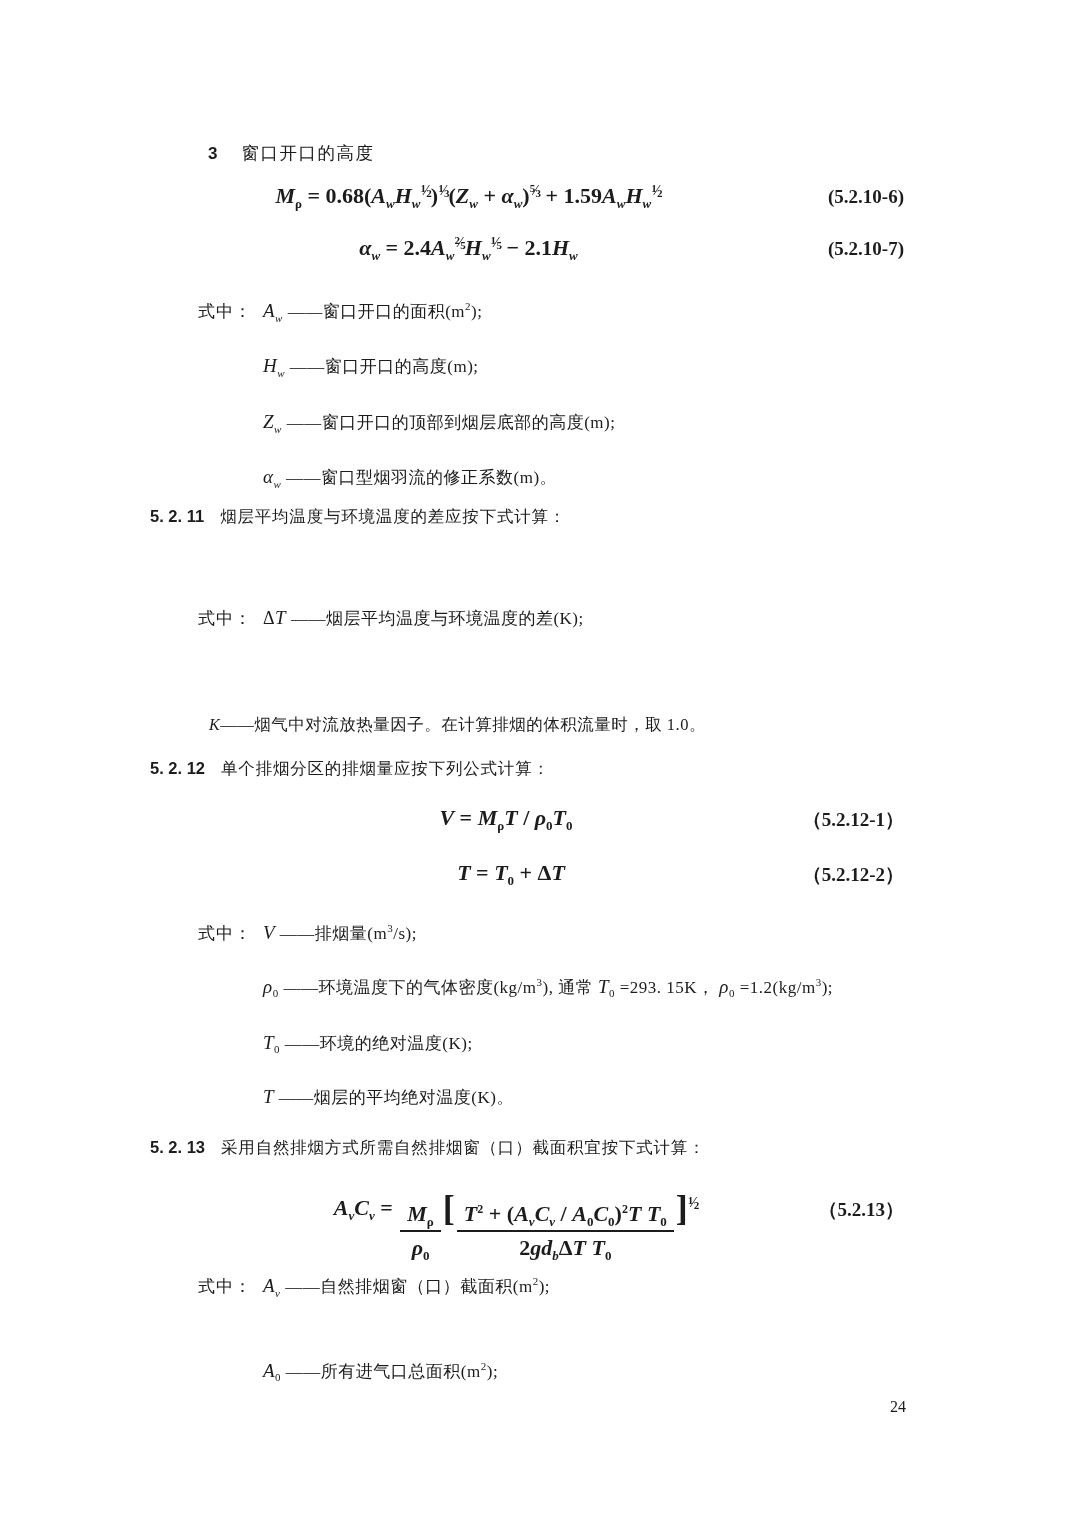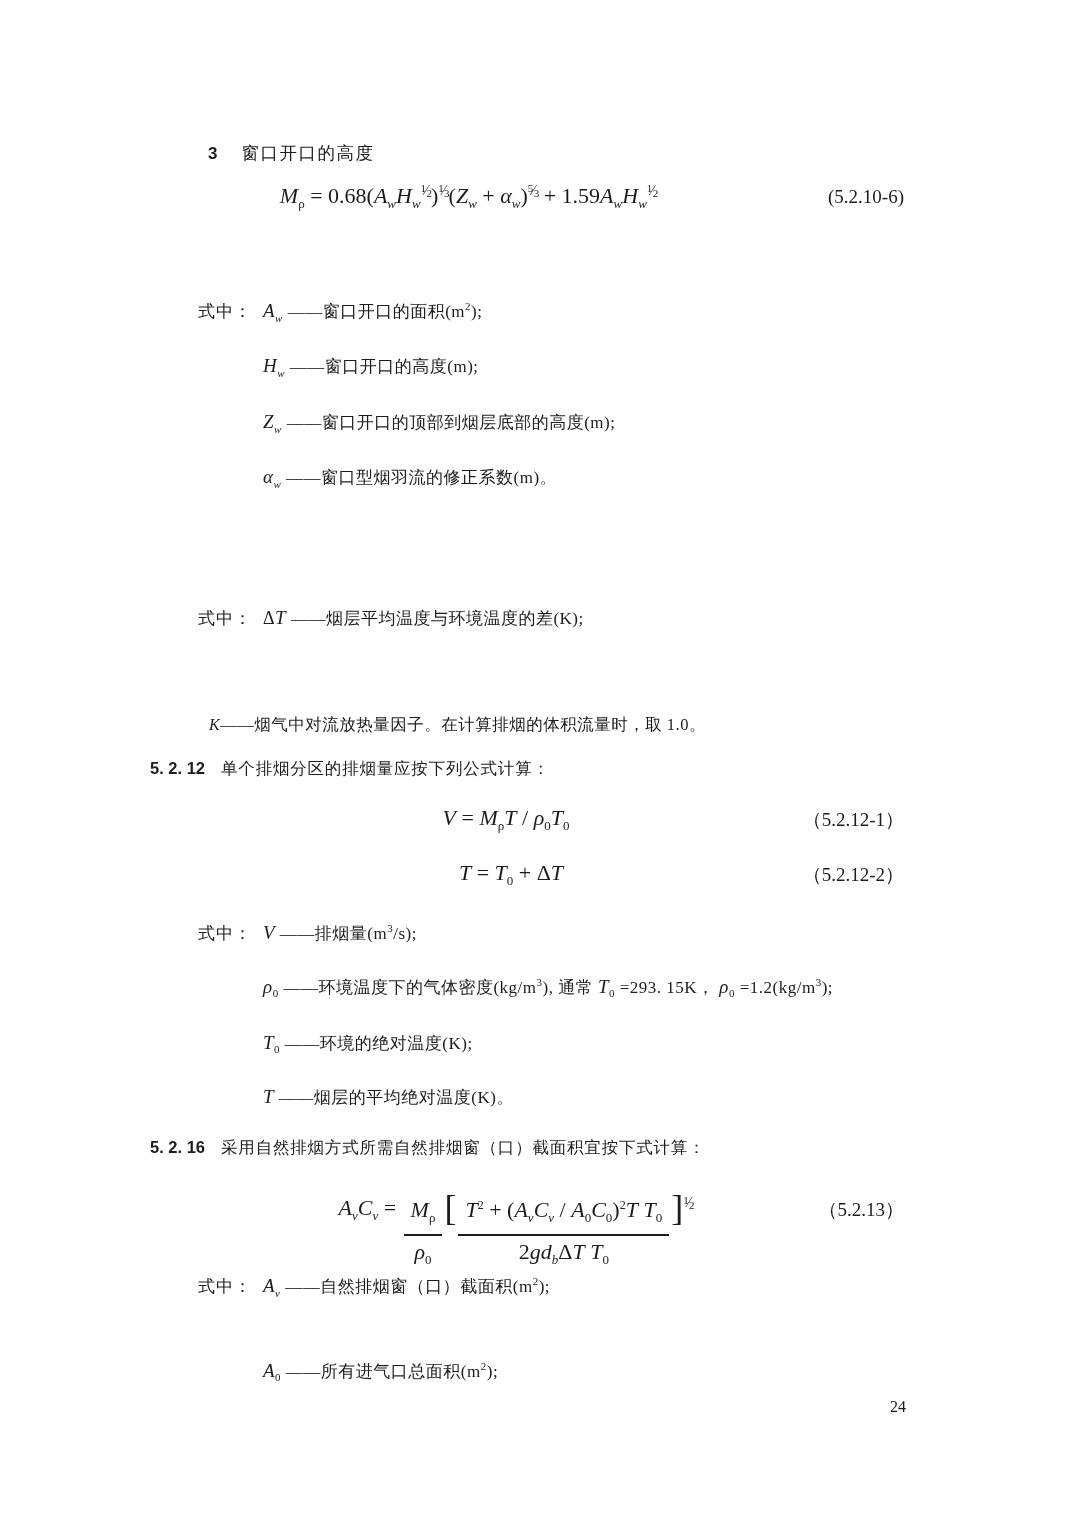--- a/index.html
+++ b/index.html
@@ -9,33 +9,33 @@
   
   .item-head{font-size:17.5px;}
   .item-num{font-family:"Liberation Sans",sans-serif;font-weight:bold;font-size:17px;margin-right:24px;}
   .item-title{letter-spacing:1.5px;}
   
   .sec-head{font-size:16.5px;}
   .sec-num{font-family:"Liberation Sans",sans-serif;font-weight:bold;font-size:16.5px;margin-right:16px;}
   .sec-title{letter-spacing:0.8px;}
   
   .eq-row{position:absolute;left:165px;width:747px;display:flex;align-items:center;
-          justify-content:center;box-sizing:border-box;}
+          justify-content:center;box-sizing:border-box;font-weight:bold;}
   .eq{font-size:22px;white-space:nowrap;}
   .eq sub{font-size:13px;}
   .eq sup{font-size:13px;}
   .eq sup.p2{font-size:12px;}
   .eq-label{position:absolute;right:8px;top:50%;transform:translateY(-50%);font-size:19px;}
   
   .pw{font-size:14px;vertical-align:8px;letter-spacing:-1px;}
   .pw sup{font-size:11px;vertical-align:3px;}
   .pw sub{font-size:11px;vertical-align:-2px;}
   
   .frac{display:inline-block;text-align:center;vertical-align:middle;margin:0 2px;line-height:1.15;}
-  .fn{display:block;border-bottom:2px solid #1c1c1c;padding:1px 7px 8px;margin-top:44px;}
+  .fn{display:block;border-bottom:2px solid #1c1c1c;padding:1px 7px 0;margin-top:44px;}
   .fd{display:block;padding-top:3px;}
   .brk{font-size:36px;line-height:1;vertical-align:middle;position:relative;top:-2px;}
   
   .def{font-size:17px;}
   .def .where{display:inline-block;width:65px;letter-spacing:1px;}
   .def-text{letter-spacing:0.5px;}
   .def-text i{font-size:19px;}
   .def-text sub{font-size:11px;}
   .def-text sup{font-size:11px;}
   .def-text .v{font-size:18px;}
@@ -50,34 +50,41 @@
 
   <div class="line item-head" style="top:141px;left:208px">
     <span class="item-num">3</span><span class="item-title">窗口开口的高度</span>
   </div>
 
   <div class="eq-row" style="top:174px;height:46px;padding-right:140px">
     <span class="eq"><i>M</i><sub>ρ</sub> = 0.68(<i>A<sub>w</sub>H<sub>w</sub></i><span class="pw"><sup>1</sup>⁄<sub>2</sub></span>)<span class="pw"><sup>1</sup>⁄<sub>3</sub></span>(<i>Z<sub>w</sub></i> + <i>α<sub>w</sub></i>)<span class="pw"><sup>5</sup>⁄<sub>3</sub></span> + 1.59<i>A<sub>w</sub>H<sub>w</sub></i><span class="pw"><sup>1</sup>⁄<sub>2</sub></span></span>
     <span class="eq-label">(5.2.10-6)</span>
   </div>
 
+  <div class="eq-row" style="top:226px;height:46px;padding-right:140px">
+    <span class="eq"><i>α<sub>w</sub></i> = 2.4<i>A<sub>w</sub></i><span class="pw"><sup>2</sup>⁄<sub>5</sub></span><i>H<sub>w</sub></i><span class="pw"><sup>1</sup>⁄<sub>5</sub></span> − 2.1<i>H<sub>w</sub></i></span>
+    <span class="eq-label">(5.2.10-7)</span>
+  </div>
 
   <div class="line def" style="top:300px;left:198px">
     <span class="where">式中：</span><span class="def-text"><i>A<sub>w</sub></i> ——窗口开口的面积(m<sup>2</sup>);</span>
   </div>
   <div class="line def" style="top:355px;left:263px">
     <span class="def-text"><i>H<sub>w</sub></i> ——窗口开口的高度(m);</span>
   </div>
   <div class="line def" style="top:466px;left:263px">
     <span class="def-text"><i>α<sub>w</sub></i> ——窗口型烟羽流的修正系数(m)。</span>
   </div>
   <div class="line def" style="top:411px;left:263px">
     <span class="def-text"><i>Z<sub>w</sub></i> ——窗口开口的顶部到烟层底部的高度(m);</span>
   </div>
 
+  <div class="line sec-head" style="top:506px;left:150px">
+    <span class="sec-num">5. 2. 11</span><span class="sec-title">烟层平均温度与环境温度的差应按下式计算：</span>
+  </div>
   <div class="line def" style="top:607px;left:198px">
     <span class="where">式中：</span><span class="def-text"><span class="v">Δ<i>T</i></span> ——烟层平均温度与环境温度的差(K);</span>
   </div>
   <div class="line def k-line" style="top:714px;left:209px">
     <span class="def-text"><i class="kvar">K</i>——烟气中对流放热量因子。在计算排烟的体积流量时，取 1.0。</span>
   </div>
 
   <div class="line sec-head" style="top:758px;left:150px">
     <span class="sec-num">5. 2. 12</span><span class="sec-title">单个排烟分区的排烟量应按下列公式计算：</span>
   </div>
@@ -96,21 +103,21 @@
     <span class="def-text"><i>ρ</i><sub>0</sub> ——环境温度下的气体密度(kg/m<sup>3</sup>), 通常 <i>T</i><sub>0</sub> =293. 15K， <i>ρ</i><sub>0</sub> =1.2(kg/m<sup>3</sup>);</span>
   </div>
   <div class="line def" style="top:1032px;left:263px">
     <span class="def-text"><i>T</i><sub>0</sub> ——环境的绝对温度(K);</span>
   </div>
   <div class="line def" style="top:1086px;left:263px">
     <span class="def-text"><i>T</i> ——烟层的平均绝对温度(K)。</span>
   </div>
 
   <div class="line sec-head" style="top:1137px;left:150px">
-    <span class="sec-num">5. 2. 16</span><span class="sec-title">采用自然排烟方式所需自然排烟窗（口）截面积宜按下式计算：</span>
+    <span class="sec-num">5. 2. 13</span><span class="sec-title">采用自然排烟方式所需自然排烟窗（口）截面积宜按下式计算：</span>
   </div>
   <div class="eq-row" style="top:1175px;height:70px;padding-right:45px">
     <span class="eq"><i>A<sub>v</sub>C<sub>v</sub></i> = <span class="frac"><span class="fn"><i>M</i><sub>ρ</sub></span><span class="fd"><i>ρ</i><sub>0</sub></span></span><span class="brk">[</span><span class="frac"><span class="fn"><i>T</i><sup class="p2">2</sup> + (<i>A<sub>v</sub>C<sub>v</sub></i> / <i>A</i><sub>0</sub><i>C</i><sub>0</sub>)<sup class="p2">2</sup><i>T</i> <i>T</i><sub>0</sub></span><span class="fd">2<i>gd<sub>b</sub></i>Δ<i>T</i> <i>T</i><sub>0</sub></span></span><span class="brk">]</span><span class="pw"><sup>1</sup>⁄<sub>2</sub></span></span>
     <span class="eq-label">（5.2.13）</span>
   </div>
   <div class="line def" style="top:1275px;left:198px">
     <span class="where">式中：</span><span class="def-text"><i>A<sub>v</sub></i> ——自然排烟窗（口）截面积(m<sup>2</sup>);</span>
   </div>
   <div class="line def" style="top:1360px;left:263px">
     <span class="def-text"><i>A</i><sub>0</sub> ——所有进气口总面积(m<sup>2</sup>);</span>

